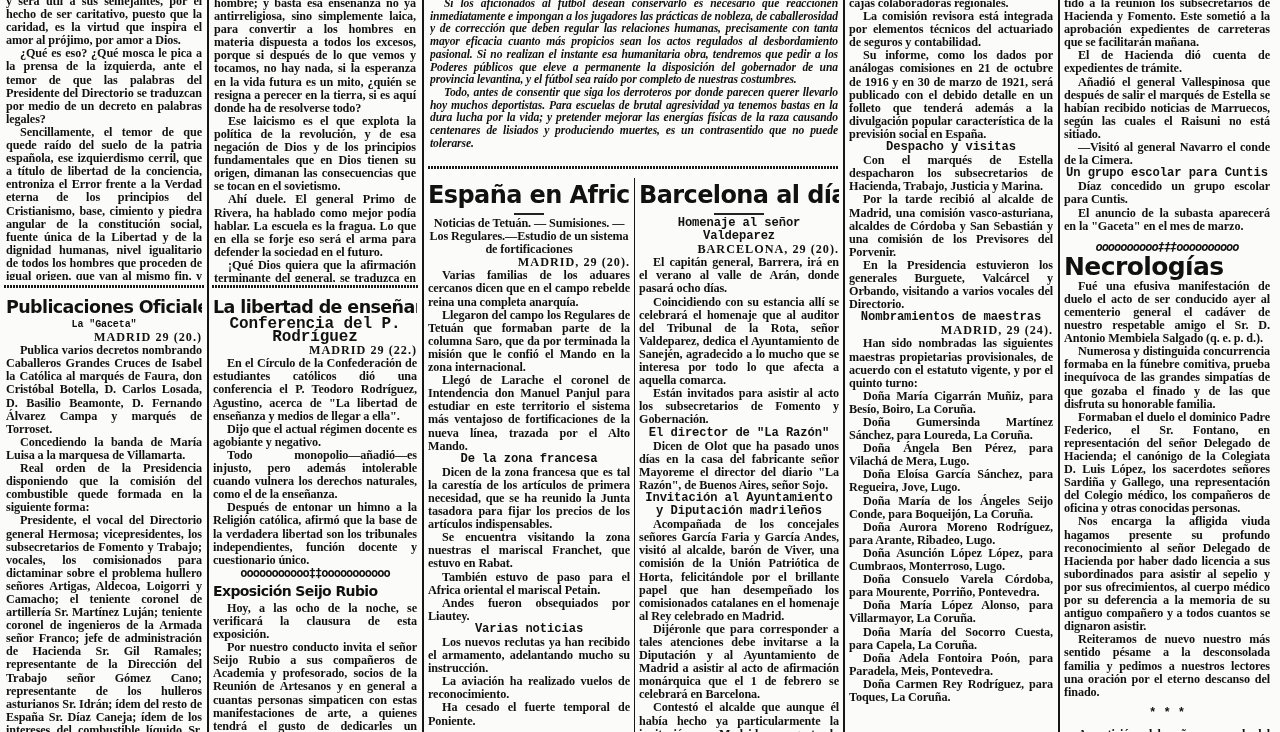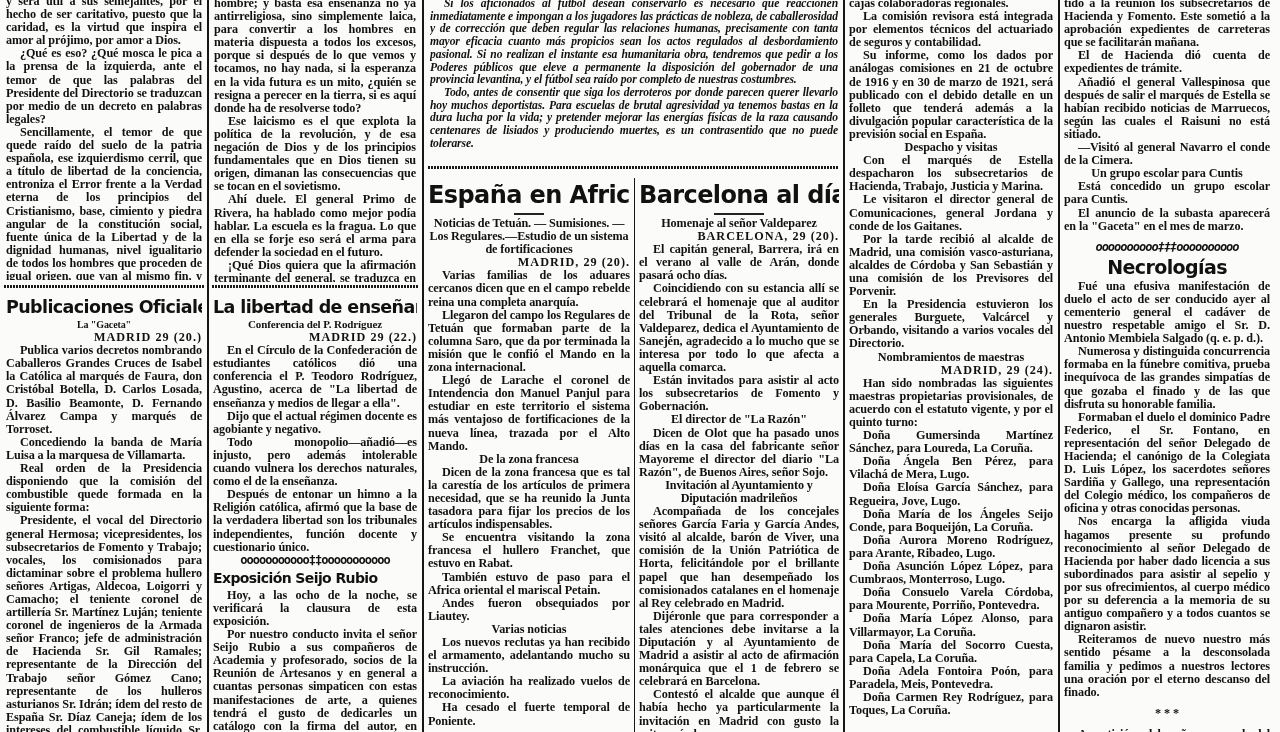--- a/index.html
+++ b/index.html
@@ -6,21 +6,21 @@
   body { width:1280px; height:732px; overflow:hidden; background:#fbfbf9; position:relative;
          font-family:"Liberation Serif","DejaVu Serif",serif; color:#111; }
   .col { position:absolute; overflow:hidden; font-size:12.2px; line-height:13.1px; text-align:justify;
          font-weight:bold; letter-spacing:-0.1px; }
   .col p { margin:0; text-indent:14px; }
   .col p.noind { text-indent:0; }
   .vrule { position:absolute; top:0; width:2px; background:#161616; }
   .hrule { position:absolute; height:3px; background:repeating-linear-gradient(90deg,#1a1a1a 0 2px,#fbfbf9 2px 3px); }
   .head-sans { font-family:"DejaVu Sans","Liberation Sans",sans-serif; font-weight:bold; text-align:left;
                letter-spacing:-0.6px; white-space:nowrap; }
-  .sub { text-align:center; text-indent:0 !important; }
+  .sub { text-align:center; text-indent:0 !important;font-family:Liberation Mono, monospace; }
   .dateline { text-align:right; text-indent:0 !important; letter-spacing:1px; }
   .sig { text-align:right; text-indent:0 !important; letter-spacing:1.5px; }
   .ital { font-style:italic; }
   .chain { text-align:center; letter-spacing:-1px; font-family:"DejaVu Sans Mono",monospace; font-size:12px;
            white-space:nowrap; overflow:hidden; }
   .tiny-rule { width:30px; height:2px; background:#222; margin:3px auto 2px auto; }
 </style>
 </head>
 <body>
 
@@ -60,21 +60,21 @@
   <p class="dateline">MADRID 29 (20.)</p>
   <p>Publica varios decretos nombrando Caballeros Grandes Cruces de Isabel la Católica al marqués de Faura, don Cristóbal Botella, D. Carlos Losada, D. Basilio Beamonte, D. Fernando Álvarez Campa y marqués de Torroset.</p>
   <p>Concediendo la banda de María Luisa a la marquesa de Villamarta.</p>
   <p>Real orden de la Presidencia disponiendo que la comisión del combustible quede formada en la siguiente forma:</p>
   <p>Presidente, el vocal del Directorio general Hermosa; vicepresidentes, los subsecretarios de Fomento y Trabajo; vocales, los comisionados para dictaminar sobre el problema hullero señores Artigas, Aldecoa, Loigorri y Camacho; el teniente coronel de artillería Sr. Martínez Luján; teniente coronel de ingenieros de la Armada señor Franco; jefe de administración de Hacienda Sr. Gil Ramales; representante de la Dirección del Trabajo señor Gómez Cano; representante de los hulleros asturianos Sr. Idrán; ídem del resto de España Sr. Díaz Caneja; ídem de los intereses del combustible líquido Sr. Oroni; ídem de los concesionarios de depósitos flotantes señor Martín Álvarez; ídem de los obreros mineros Sr. Llaneza; ídem de los consumidores Sr. Echavarri, y designados libremente por el Gobierno don Leopoldo Saltó y el conde de Albia.</p>
 
 </div>
 
 <div class="col" style="left:213px;top:296px;width:204px;height:436px;">
   <div class="head-sans" style="font-size:17.5px;line-height:22px;">La libertad de enseñanza</div>
-  <p class="sub" style="font-size:11px;">Conferencia del P. Rodríguez</p>
+  <p class="sub" style="font-size:16px;">Conferencia del P. Rodríguez</p>
   <p class="dateline">MADRID 29 (22.)</p>
   <p>En el Círculo de la Confederación de estudiantes católicos dió una conferencia el P. Teodoro Rodríguez, Agustino, acerca de "La libertad de enseñanza y medios de llegar a ella".</p>
   <p>Dijo que el actual régimen docente es agobiante y negativo.</p>
   <p>Todo monopolio—añadió—es injusto, pero además intolerable cuando vulnera los derechos naturales, como el de la enseñanza.</p>
   <p>Después de entonar un himno a la Religión católica, afirmó que la base de la verdadera libertad son los tribunales independientes, función docente y cuestionario único.</p>
 
   <div class="chain" style="">ooooooooooo‡‡ooooooooooo</div>
   <div class="head-sans" style="font-size:14px;line-height:22px;">Exposición Seijo Rubio</div>
   <p>Hoy, a las ocho de la noche, se verificará la clausura de esta exposición.</p>
   <p>Por nuestro conducto invita el señor Seijo Rubio a sus compañeros de Academia y profesorado, socios de la Reunión de Artesanos y en general a cuantas personas simpaticen con estas manifestaciones de arte, a quienes tendrá el gusto de dedicarles un catálogo con la firma del autor, en calidad de recuerdo afectuoso de esta exposición.</p>
@@ -84,21 +84,21 @@
 <div class="col" style="left:428px;top:180px;width:202px;height:552px;">
   <div class="head-sans" style="font-size:24px;line-height:30px;">España en Africa</div>
   <div class="tiny-rule"></div>
   <p class="noind" style="text-align:center;">Noticias de Tetuán. — Sumisiones. — Los Regulares.—Estudio de un sistema de fortificaciones</p>
   <p class="dateline">MADRID, 29 (20).</p>
   <p>Varias familias de los aduares cercanos dicen que en el campo rebelde reina una completa anarquía.</p>
   <p>Llegaron del campo los Regulares de Tetuán que formaban parte de la columna Saro, que da por terminada la misión que le confió el Mando en la zona internacional.</p>
   <p>Llegó de Larache el coronel de Intendencia don Manuel Panjul para estudiar en este territorio el sistema más ventajoso de fortificaciones de la nueva línea, trazada por el Alto Mando.</p>
   <p class="sub">De la zona francesa</p>
   <p>Dicen de la zona francesa que es tal la carestía de los artículos de primera necesidad, que se ha reunido la Junta tasadora para fijar los precios de los artículos indispensables.</p>
-  <p>Se encuentra visitando la zona francesa el hullero Franchet, que estuvo en Rabat.</p>
+  <p>Se encuentra visitando la zona nuestras el mariscal Franchet, que estuvo en Rabat.</p>
   <p>También estuvo de paso para el Africa oriental el mariscal Petain.</p>
   <p>Andes fueron obsequiados por Liautey.</p>
   <p class="sub">Varias noticias</p>
   <p>Los nuevos reclutas ya han recibido el armamento, adelantando mucho su instrucción.</p>
   <p>La aviación ha realizado vuelos de reconocimiento.</p>
   <p>Ha cesado el fuerte temporal de Poniente.</p>
 
 </div>
 
 <div class="col" style="left:639px;top:180px;width:200px;height:552px;">
@@ -117,50 +117,50 @@
   <p>Contestó el alcalde que aunque él había hecho ya particularmente la invitación en Madrid con gusto la reiterará ahora.</p>
 
 </div>
 
 <div class="col" style="left:849px;top:-3px;width:204px;height:735px;">
   <p class="noind">cajas colaboradoras regionales.</p>
   <p>La comisión revisora está integrada por elementos técnicos del actuariado de seguros y contabilidad.</p>
   <p>Su informe, como los dados por análogas comisiones en 21 de octubre de 1916 y en 30 de marzo de 1921, será publicado con el debido detalle en un folleto que tenderá además a la divulgación popular característica de la previsión social en España.</p>
   <p class="sub">Despacho y visitas</p>
   <p>Con el marqués de Estella despacharon los subsecretarios de Hacienda, Trabajo, Justicia y Marina.</p>
-  <p>Le visitaron el director general de Comunicaciones, general Jordana y conde de los Gaitanes.</p>
   <p>Por la tarde recibió al alcalde de Madrid, una comisión vasco-asturiana, alcaldes de Córdoba y San Sebastián y una comisión de los Previsores del Porvenir.</p>
   <p>En la Presidencia estuvieron los generales Burguete, Valcárcel y Orbando, visitando a varios vocales del Directorio.</p>
   <p class="sub">Nombramientos de maestras</p>
   <p class="dateline">MADRID, 29 (24).</p>
   <p>Han sido nombradas las siguientes maestras propietarias provisionales, de acuerdo con el estatuto vigente, y por el quinto turno:</p>
+  <p>Doña María Cigarrán Muñiz, para Besío, Boiro, La Coruña.</p>
   <p>Doña Gumersinda Martínez Sánchez, para Loureda, La Coruña.</p>
   <p>Doña Ángela Ben Pérez, para Vilachá de Mera, Lugo.</p>
   <p>Doña Eloísa García Sánchez, para Regueira, Jove, Lugo.</p>
   <p>Doña María de los Ángeles Seijo Conde, para Boqueijón, La Coruña.</p>
   <p>Doña Aurora Moreno Rodríguez, para Arante, Ribadeo, Lugo.</p>
   <p>Doña Asunción López López, para Cumbraos, Monterroso, Lugo.</p>
   <p>Doña Consuelo Varela Córdoba, para Mourente, Porriño, Pontevedra.</p>
   <p>Doña María López Alonso, para Villarmayor, La Coruña.</p>
   <p>Doña María del Socorro Cuesta, para Capela, La Coruña.</p>
   <p>Doña Adela Fontoira Poón, para Paradela, Meis, Pontevedra.</p>
   <p>Doña Carmen Rey Rodríguez, para Toques, La Coruña.</p>
 
 </div>
 
 <div class="col" style="left:1064px;top:-3px;width:206px;height:735px;">
   <p class="noind">tido a la reunión los subsecretarios de Hacienda y Fomento. Este sometió a la aprobación expedientes de carreteras que se facilitarán mañana.</p>
   <p>El de Hacienda dió cuenta de expedientes de trámite.</p>
   <p>Añadió el general Vallespinosa que después de salir el marqués de Estella se habían recibido noticias de Marruecos, según las cuales el Raisuni no está sitiado.</p>
   <p>—Visitó al general Navarro el conde de la Cimera.</p>
   <p class="sub">Un grupo escolar para Cuntis</p>
-  <p>Está concedido un grupo escolar para Cuntis.</p>
+  <p>Díaz concedido un grupo escolar para Cuntis.</p>
   <p>El anuncio de la subasta aparecerá en la "Gaceta" en el mes de marzo.</p>
   <div class="chain" style="margin-top:8px;font-style:italic;">oooooooooo‡‡‡oooooooooo</div>
-  <div class="head-sans" style="font-size:19px;line-height:26px;text-align:center;">Necrologías</div>
+  <div class="head-sans" style="font-size:25px;line-height:26px;text-align:left;">Necrologías</div>
   <p>Fué una efusiva manifestación de duelo el acto de ser conducido ayer al cementerio general el cadáver de nuestro respetable amigo el Sr. D. Antonio Membiela Salgado (q. e. p. d.).</p>
   <p>Numerosa y distinguida concurrencia formaba en la fúnebre comitiva, prueba inequívoca de las grandes simpatías de que gozaba el finado y de las que disfruta su honorable familia.</p>
   <p>Formaban el duelo el dominico Padre Federico, el Sr. Fontano, en representación del señor Delegado de Hacienda; el canónigo de la Colegiata D. Luis López, los sacerdotes señores Sardiña y Gallego, una representación del Colegio médico, los compañeros de oficina y otras conocidas personas.</p>
   <p>Nos encarga la afligida viuda hagamos presente su profundo reconocimiento al señor Delegado de Hacienda por haber dado licencia a sus subordinados para asistir al sepelio y por sus ofrecimientos, al cuerpo médico por su deferencia a la memoria de su antiguo compañero y a todos cuantos se dignaron asistir.</p>
   <p>Reiteramos de nuevo nuestro más sentido pésame a la desconsolada familia y pedimos a nuestros lectores una oración por el eterno descanso del finado.</p>
   <p class="sub" style="margin:8px 0;">* * *</p>
   <p>A petición del señor coronel del regimiento cazadores de Galicia 25 de caballería D. Miguel Muñiz y Gaya, el Ilmo. Sr. Arzobispo de Santiago concedió cien días de indulgencia, y los Ilustres. Sres. Obispos de Madrid-Alcalá y de Túy, cincuenta, a todos cuantos oren en sufragio del alférez don José Luis González-Regueral y Losada, sargento y cuatro soldados muertos gloriosamente en la carrete-</p>
 </div>
 
 </body></html>

